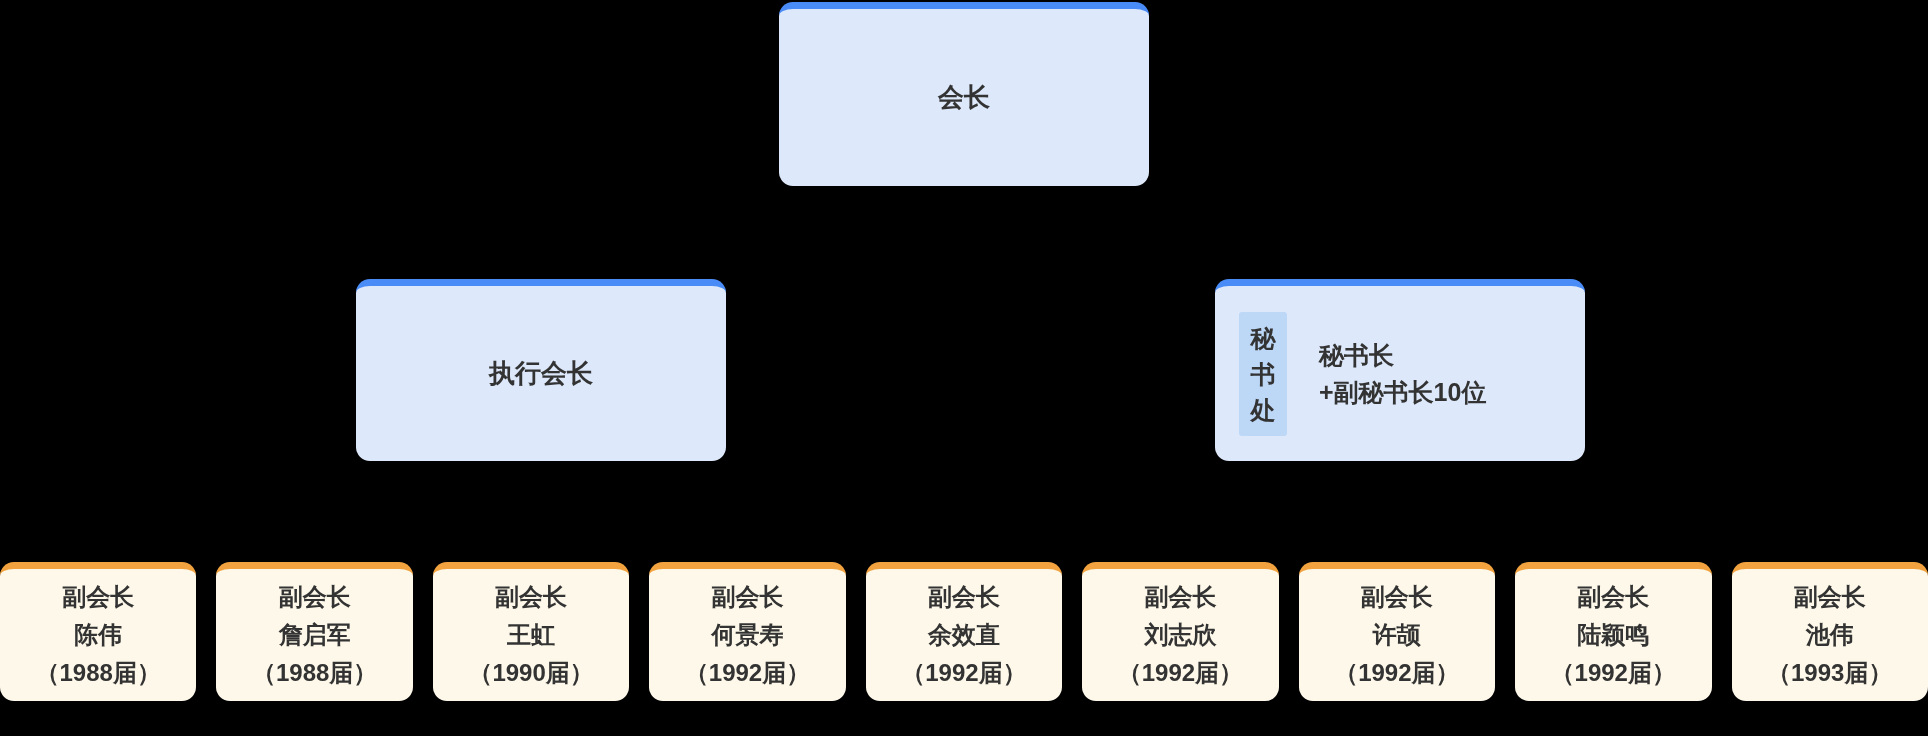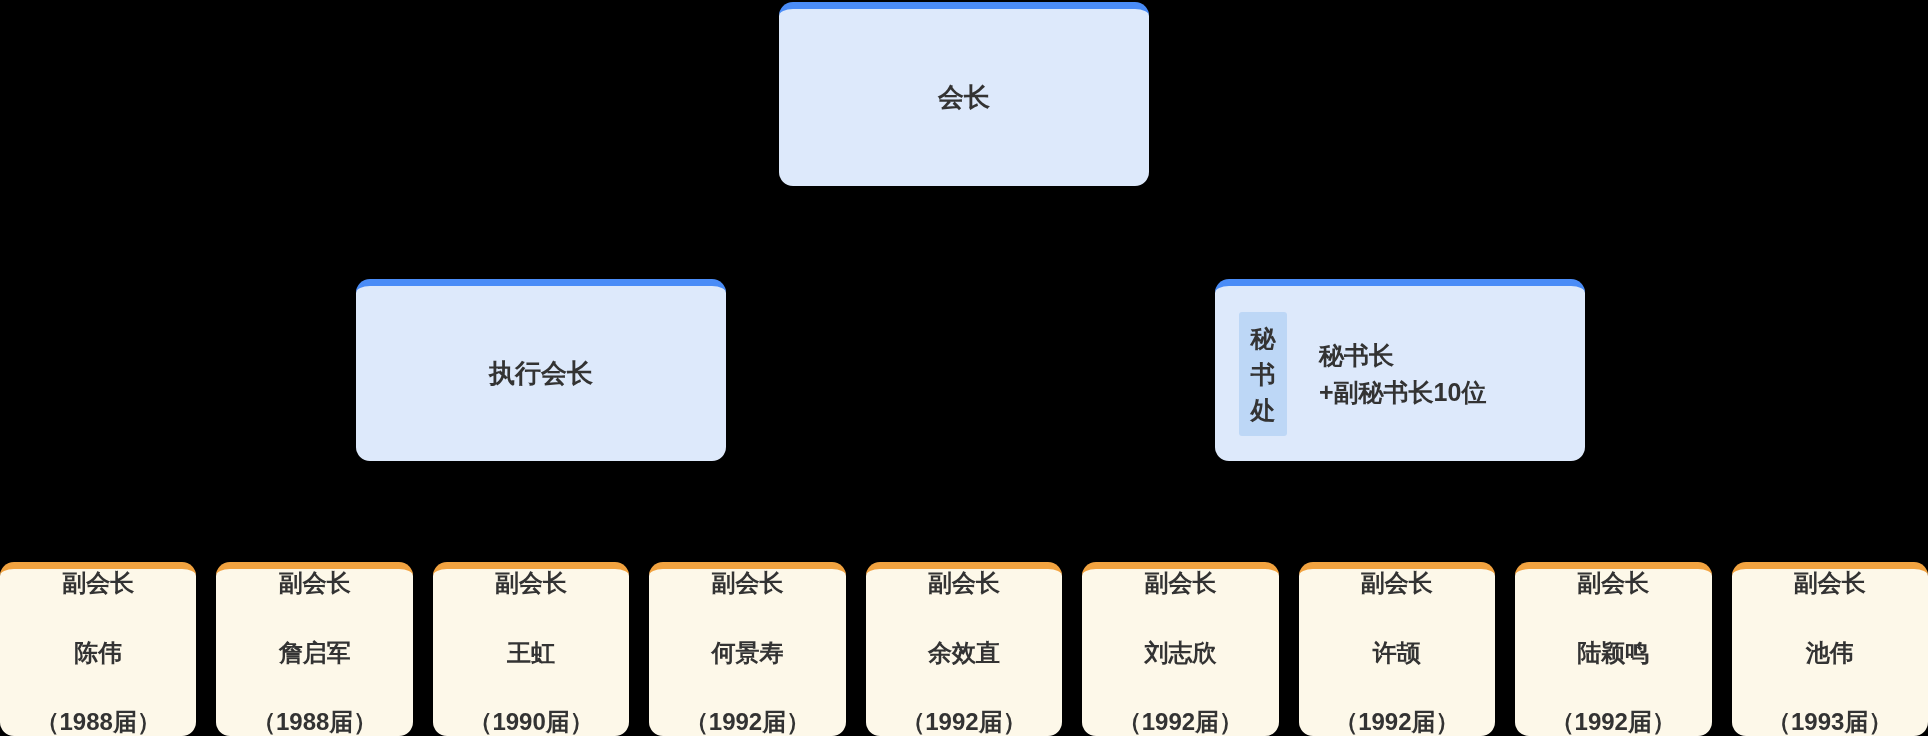--- a/index.html
+++ b/index.html
@@ -76,25 +76,24 @@
   }
   .vp-row {
     position: absolute;
     left: 0; top: 562px;
     width: 1928px; height: 174px;
     display: flex;
     gap: 20px;
   }
   .vp {
     flex: 1 1 0;
-    height: 174px;
+    height: 139px;
     gap: 10px;
     font-size: 24px;
     line-height: 28px;
-    justify-content: space-between;
   }
 </style>
 </head>
 <body>
 
 <div class="canvas">
 
   <div class="box blue abs center-col" id="president">
     <div>会长</div>
   </div>

